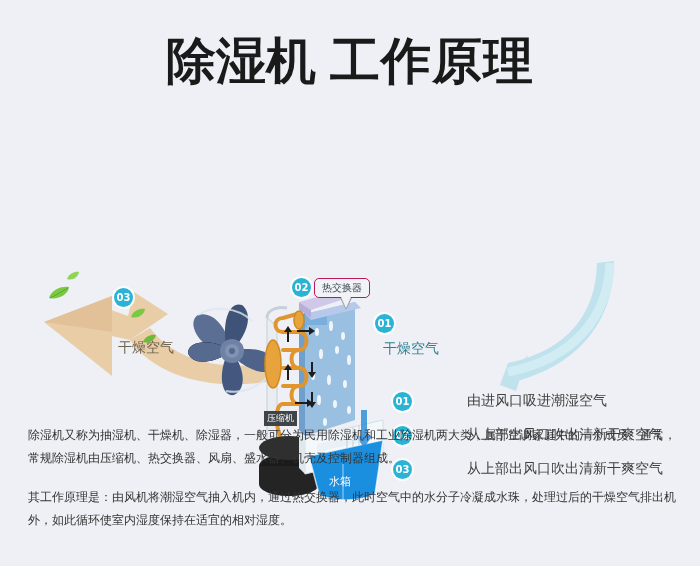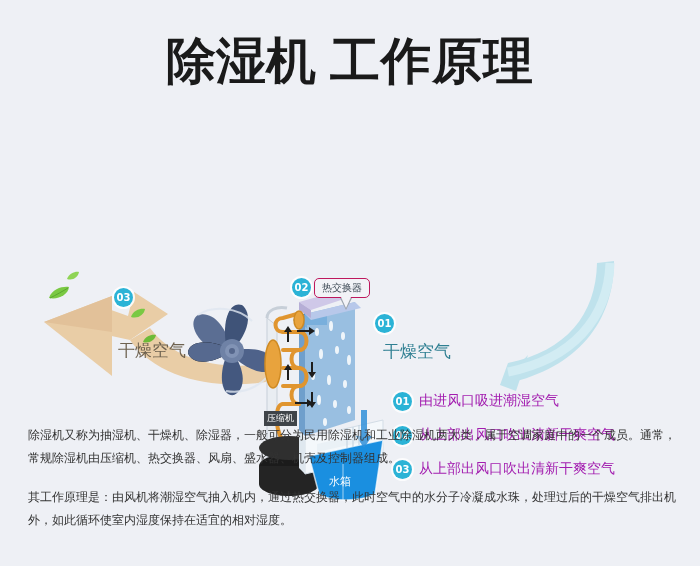--- a/index.html
+++ b/index.html
@@ -39,21 +39,21 @@
   .arrow-dry{
     position:absolute;left:38px;top:158px;width:230px;height:105px;
     overflow:visible;
   }
   .fan{position:absolute;left:176px;top:168px;width:112px;height:110px;}
   .unit{position:absolute;left:243px;top:160px;width:160px;height:215px;}
 
   
   .lbl{
     position:absolute;
-    font-size:17px;
+    font-size:14px;
     color:#2b6b79;
     white-space:nowrap;
     font-family:"DejaVu Sans","Liberation Sans",sans-serif;
   }
   .lbl-dry{left:118px;top:211px;color:#6e6250;}
   .lbl-humid{left:383px;top:212px;color:#2f7f92;}
 
   .badge{
     position:absolute;
     width:19px;height:19px;border-radius:50%;
@@ -106,22 +106,23 @@
   .legend-row{display:flex;align-items:center;height:34px;}
   .legend-badge{
     flex:0 0 auto;width:19px;height:19px;border-radius:50%;
     background:#2bb3d6;color:#fff;
     font-size:10px;font-weight:bold;line-height:19px;text-align:center;
     margin-right:7px;
     box-shadow:0 0 0 2px rgba(255,255,255,.8);
     font-family:"DejaVu Sans","Liberation Sans",sans-serif;
   }
   .legend-text{
-    font-size:14px;color:#a21caf;white-space:nowrap;
-    font-family:"DejaVu Sans","Liberation Sans",sans-serif;
+    font-size:14px;color:#404040;white-space:nowrap;
+    font-family:"DejaVu Sans","Liberation Sans",sans-serif;
+    margin-left:48px;
   }
 
   
   .copy{position:absolute;left:28px;top:424px;width:648px;}
   .para{
     font-size:12px;
     line-height:23px;
     color:#333333;
     margin:0 0 16px 0;
     font-family:"DejaVu Sans","Liberation Sans",sans-serif;

